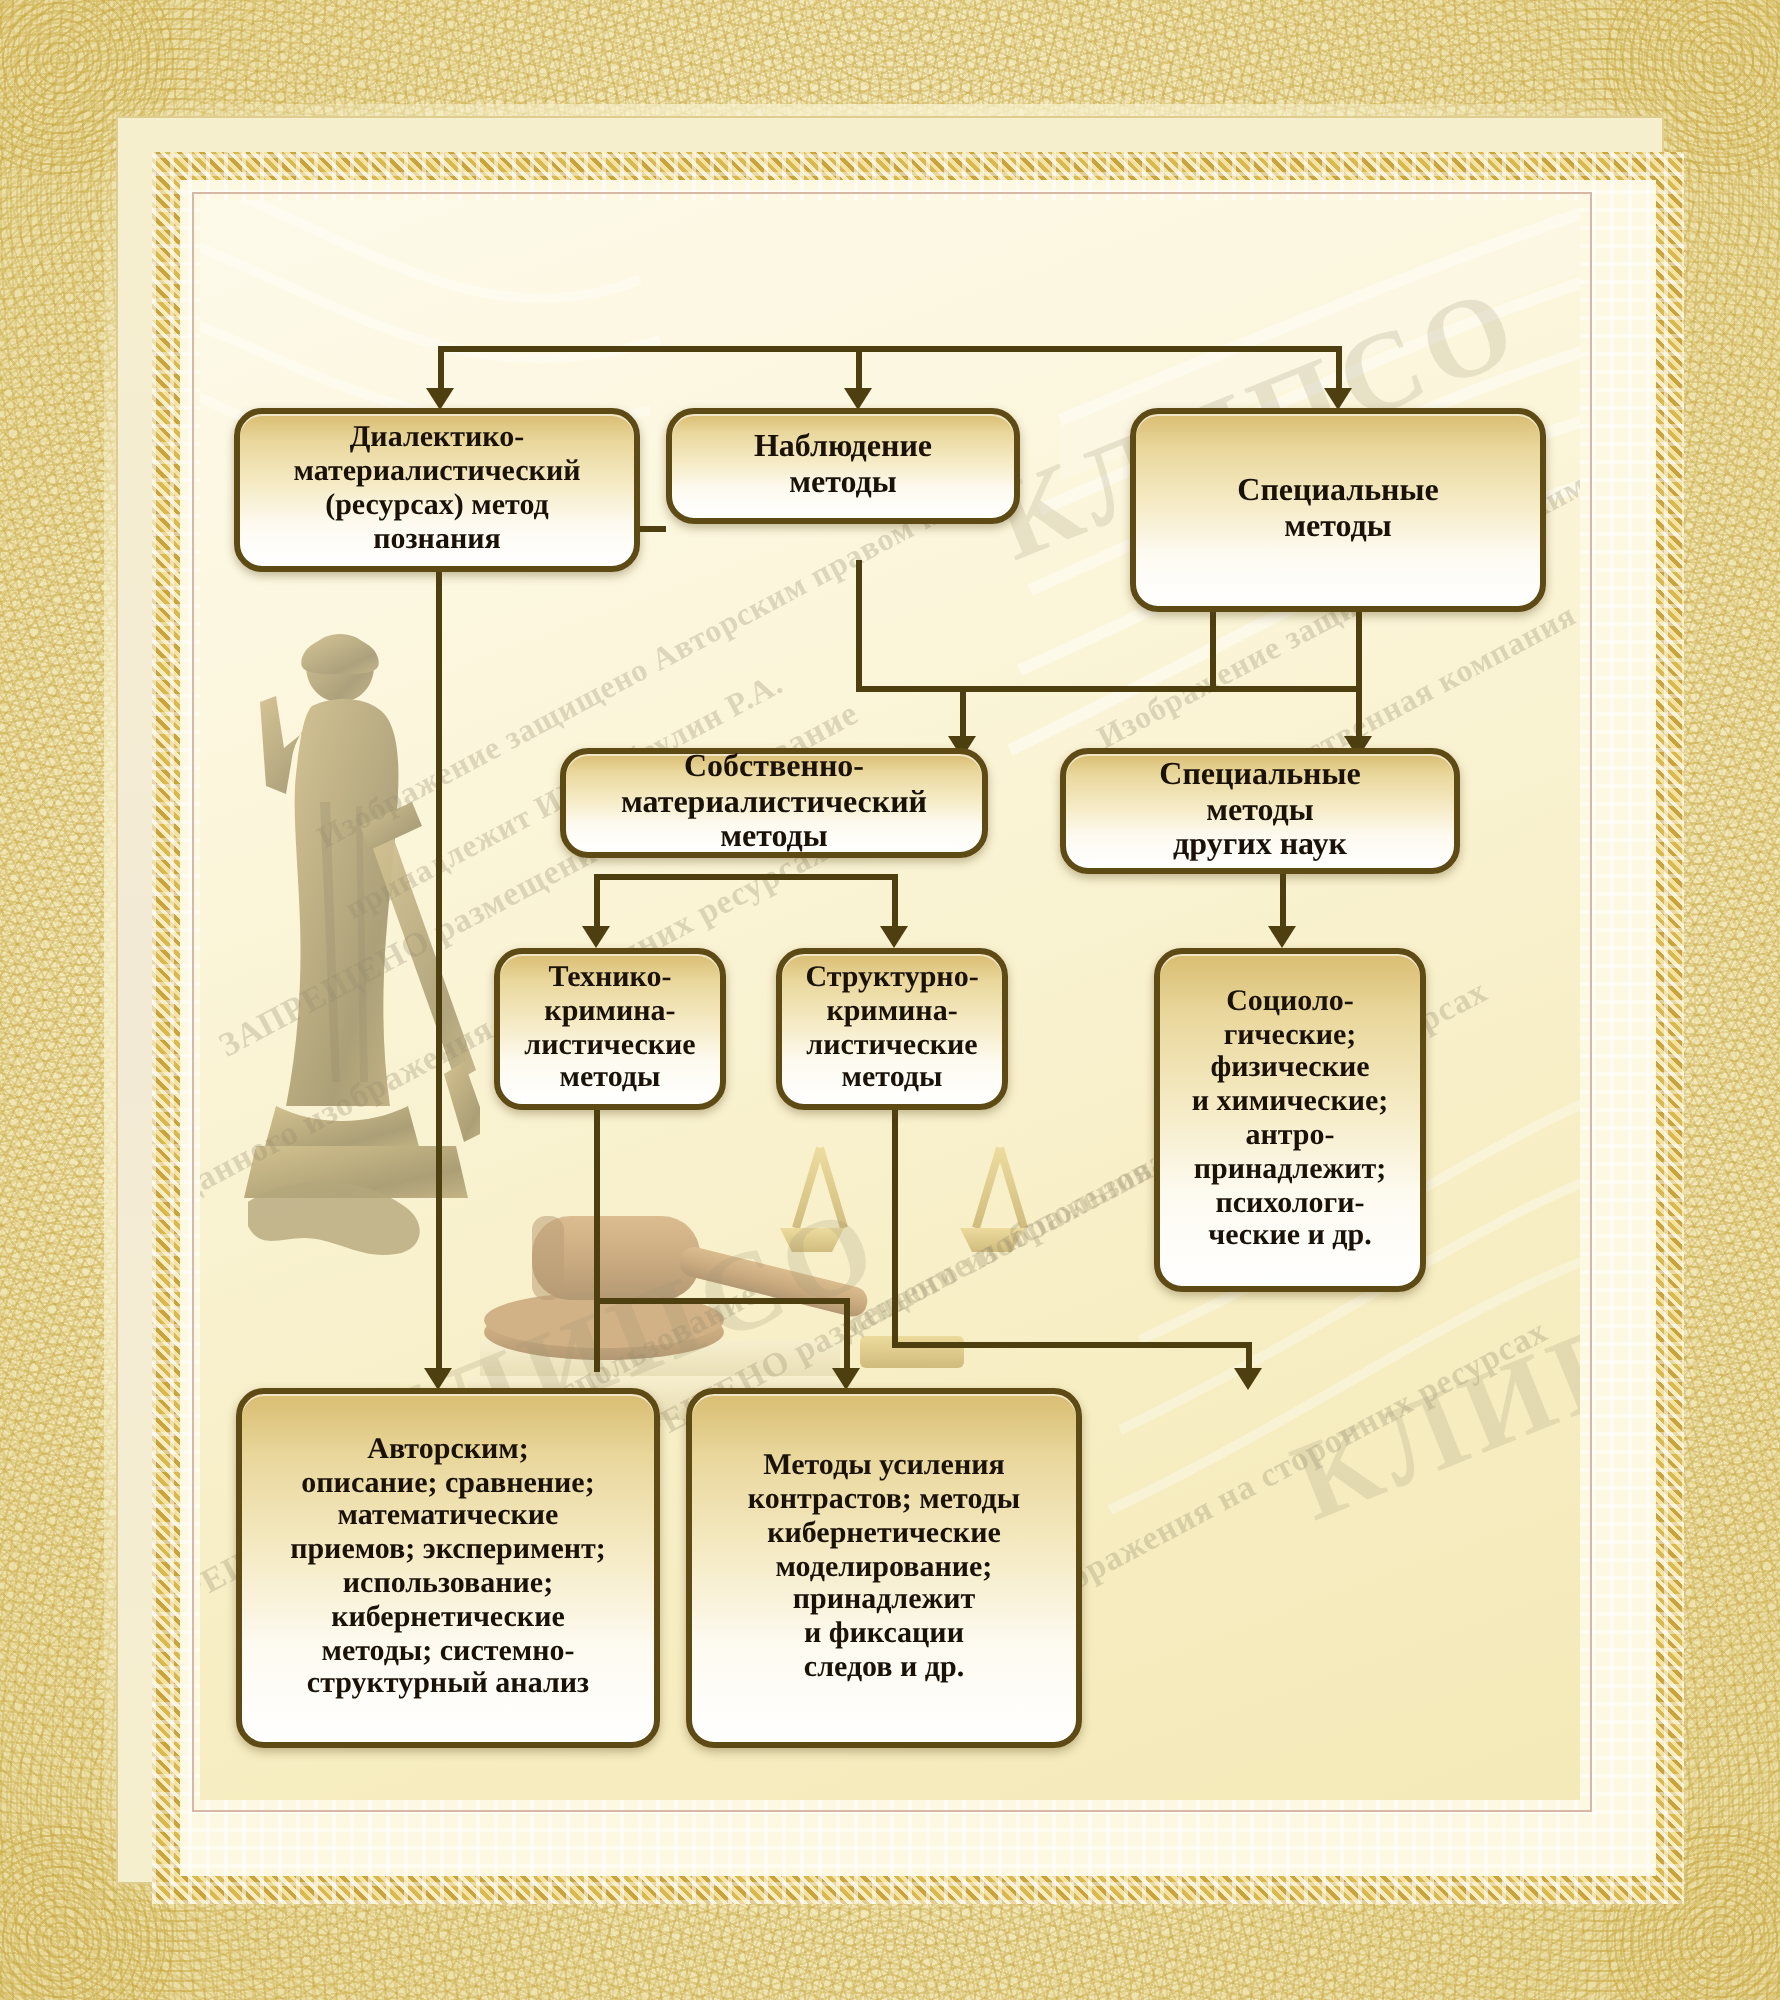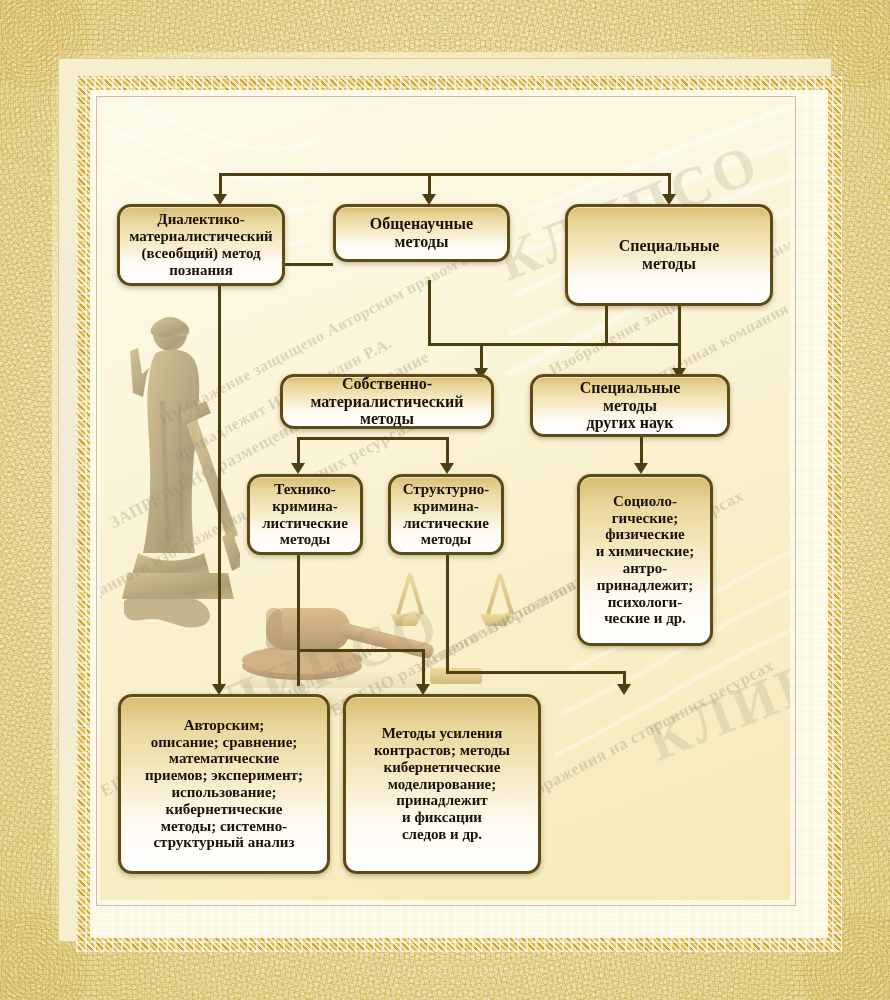--- a/index.html
+++ b/index.html
@@ -318,32 +318,32 @@
       <div class="ln hl" style="left:197px;top:549px;width:128px;"></div>
       <div class="ln vl" style="left:322px;top:549px;height:37px;"></div>
       <div class="arrow" style="left:316px;top:584px;"></div>
 
       <div class="ln vl" style="left:346px;top:455px;height:119px;"></div>
       <div class="ln hl" style="left:346px;top:571px;width:180px;"></div>
       <div class="ln vl" style="left:523px;top:571px;height:15px;"></div>
       <div class="arrow" style="left:517px;top:584px;"></div>
 
 
-      <div class="node" style="left:17px;top:104px;width:168px;height:82px;font-size:15px;">
+      <div class="node" style="left:17px;top:104px;width:203px;height:82px;font-size:15px;">
         <div>
           <span>Диалектико-</span>
           <span>материалистический</span>
-          <span>(всеобщий)  метод</span>
+          <span>(ресурсах)  метод</span>
           <span>познания</span>
         </div>
       </div>
 
       <div class="node" style="left:233px;top:104px;width:177px;height:58px;font-size:16px;">
         <div>
-          <span>Общенаучные</span>
+          <span>Наблюдение</span>
           <span>методы</span>
         </div>
       </div>
 
       <div class="node" style="left:465px;top:104px;width:208px;height:102px;font-size:16px;">
         <div>
           <span>Специальные</span>
           <span>методы</span>
         </div>
       </div>

